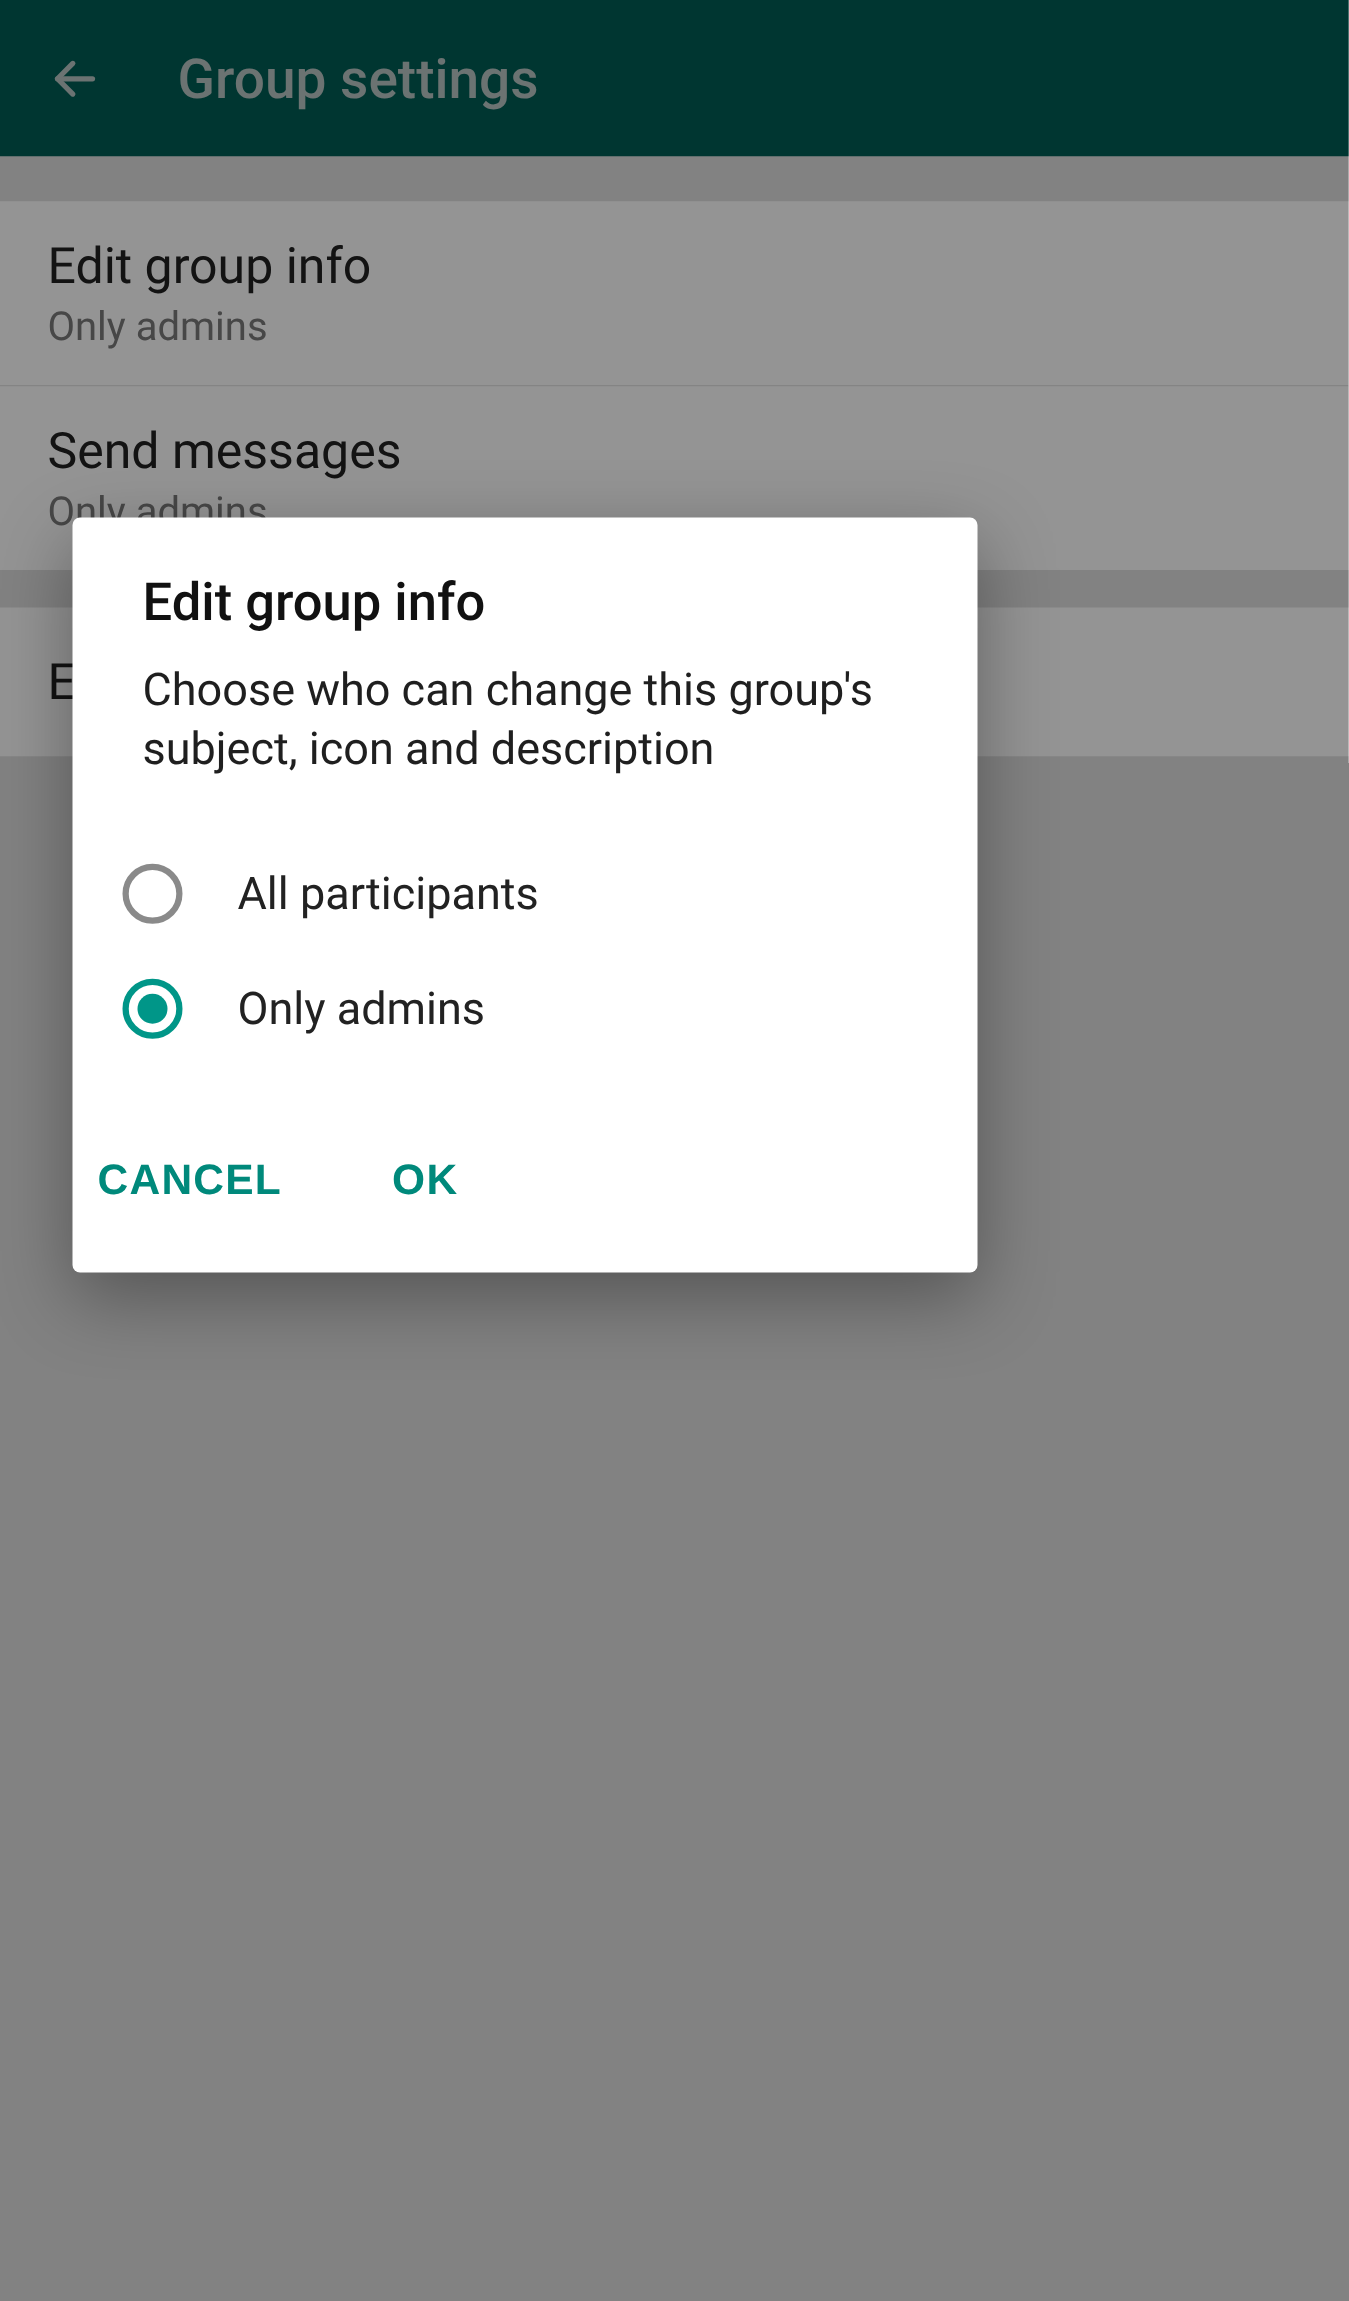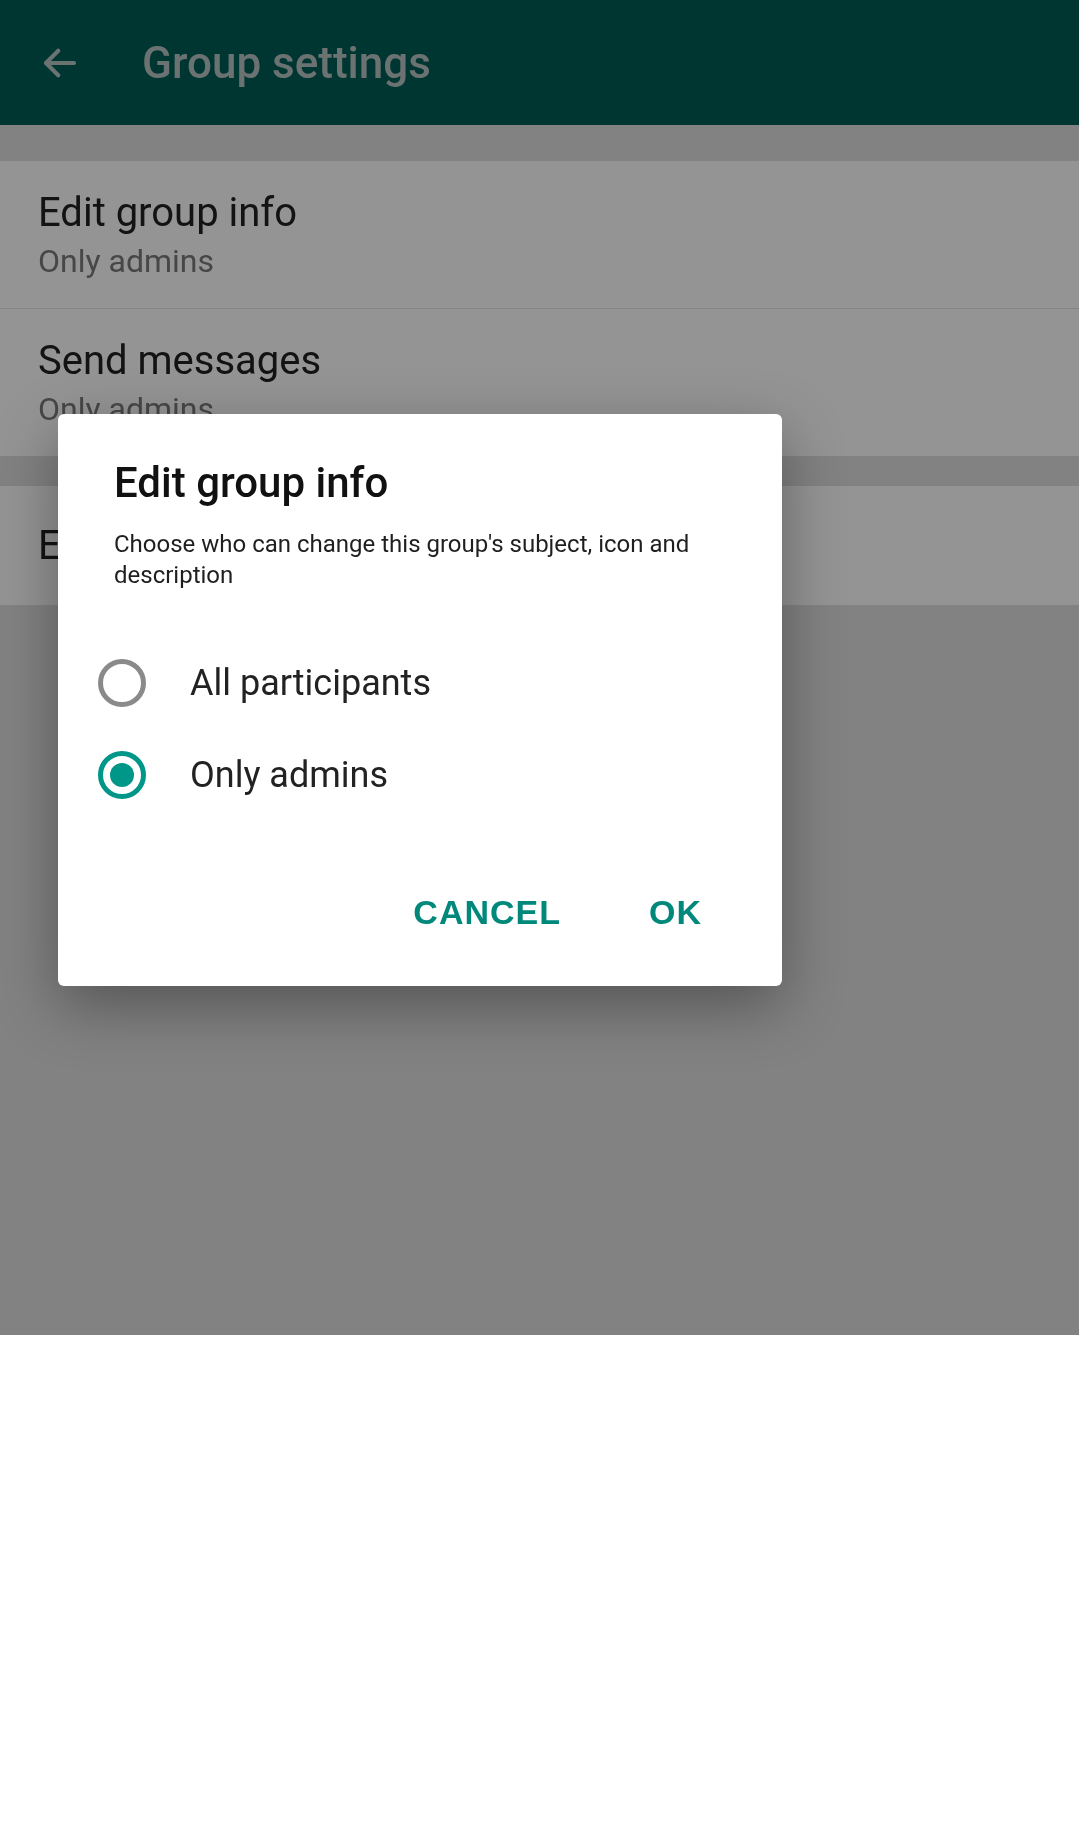--- a/index.html
+++ b/index.html
@@ -1,17 +1,17 @@
 <!DOCTYPE html>
 <html><head>
 <meta charset="utf-8">
 <style>
   * { box-sizing: border-box; margin: 0; padding: 0; }
   html, body { width: 1079px; height: 1841px; font-family: Roboto, "Helvetica Neue", Arial, sans-serif; overflow: hidden; }
-  .screen { position: relative; width: 1079px; height: 1335px; background: #e0e0e0; }
+  .screen { position: relative; width: 1079px; height: 1841px; background: #e0e0e0; }
   .appbar {
     background: #005e55;
     height: 125px;
     display: flex;
     align-items: center;
     padding: 0 28px;
   }
   .back-arrow {
     width: 48px; height: 48px;
     display: flex; align-items: center; justify-content: center;
@@ -73,21 +73,21 @@
     padding: 44px 0 0 0;
   }
   .dialog-title {
     font-size: 42px;
     font-weight: 500;
     color: #111;
     padding: 0 56px;
     margin-bottom: 22px;
   }
   .dialog-desc {
-    font-size: 24px;
+    font-size: 36px;
     line-height: 1.3;
     color: #1f1f1f;
     padding: 0 56px;
     margin-bottom: 46px;
   }
   .radio-row {
     display: flex;
     align-items: center;
     padding: 22px 40px;
     gap: 44px;
@@ -115,21 +115,20 @@
     transform: translate(-50%,-50%);
     display: none;
   }
   .radio.selected .radio-inner { display: block; }
   .radio-label {
     font-size: 36px;
     color: #222;
   }
   .dialog-actions {
     display: flex;
-    justify-content: flex-end;
     gap: 48px;
     padding: 36px 60px 42px 0;
     margin-top: 24px;
   }
   .dialog-btn {
     background: none;
     border: none;
     color: #00897b;
     font-size: 34px;
     font-weight: 700;

